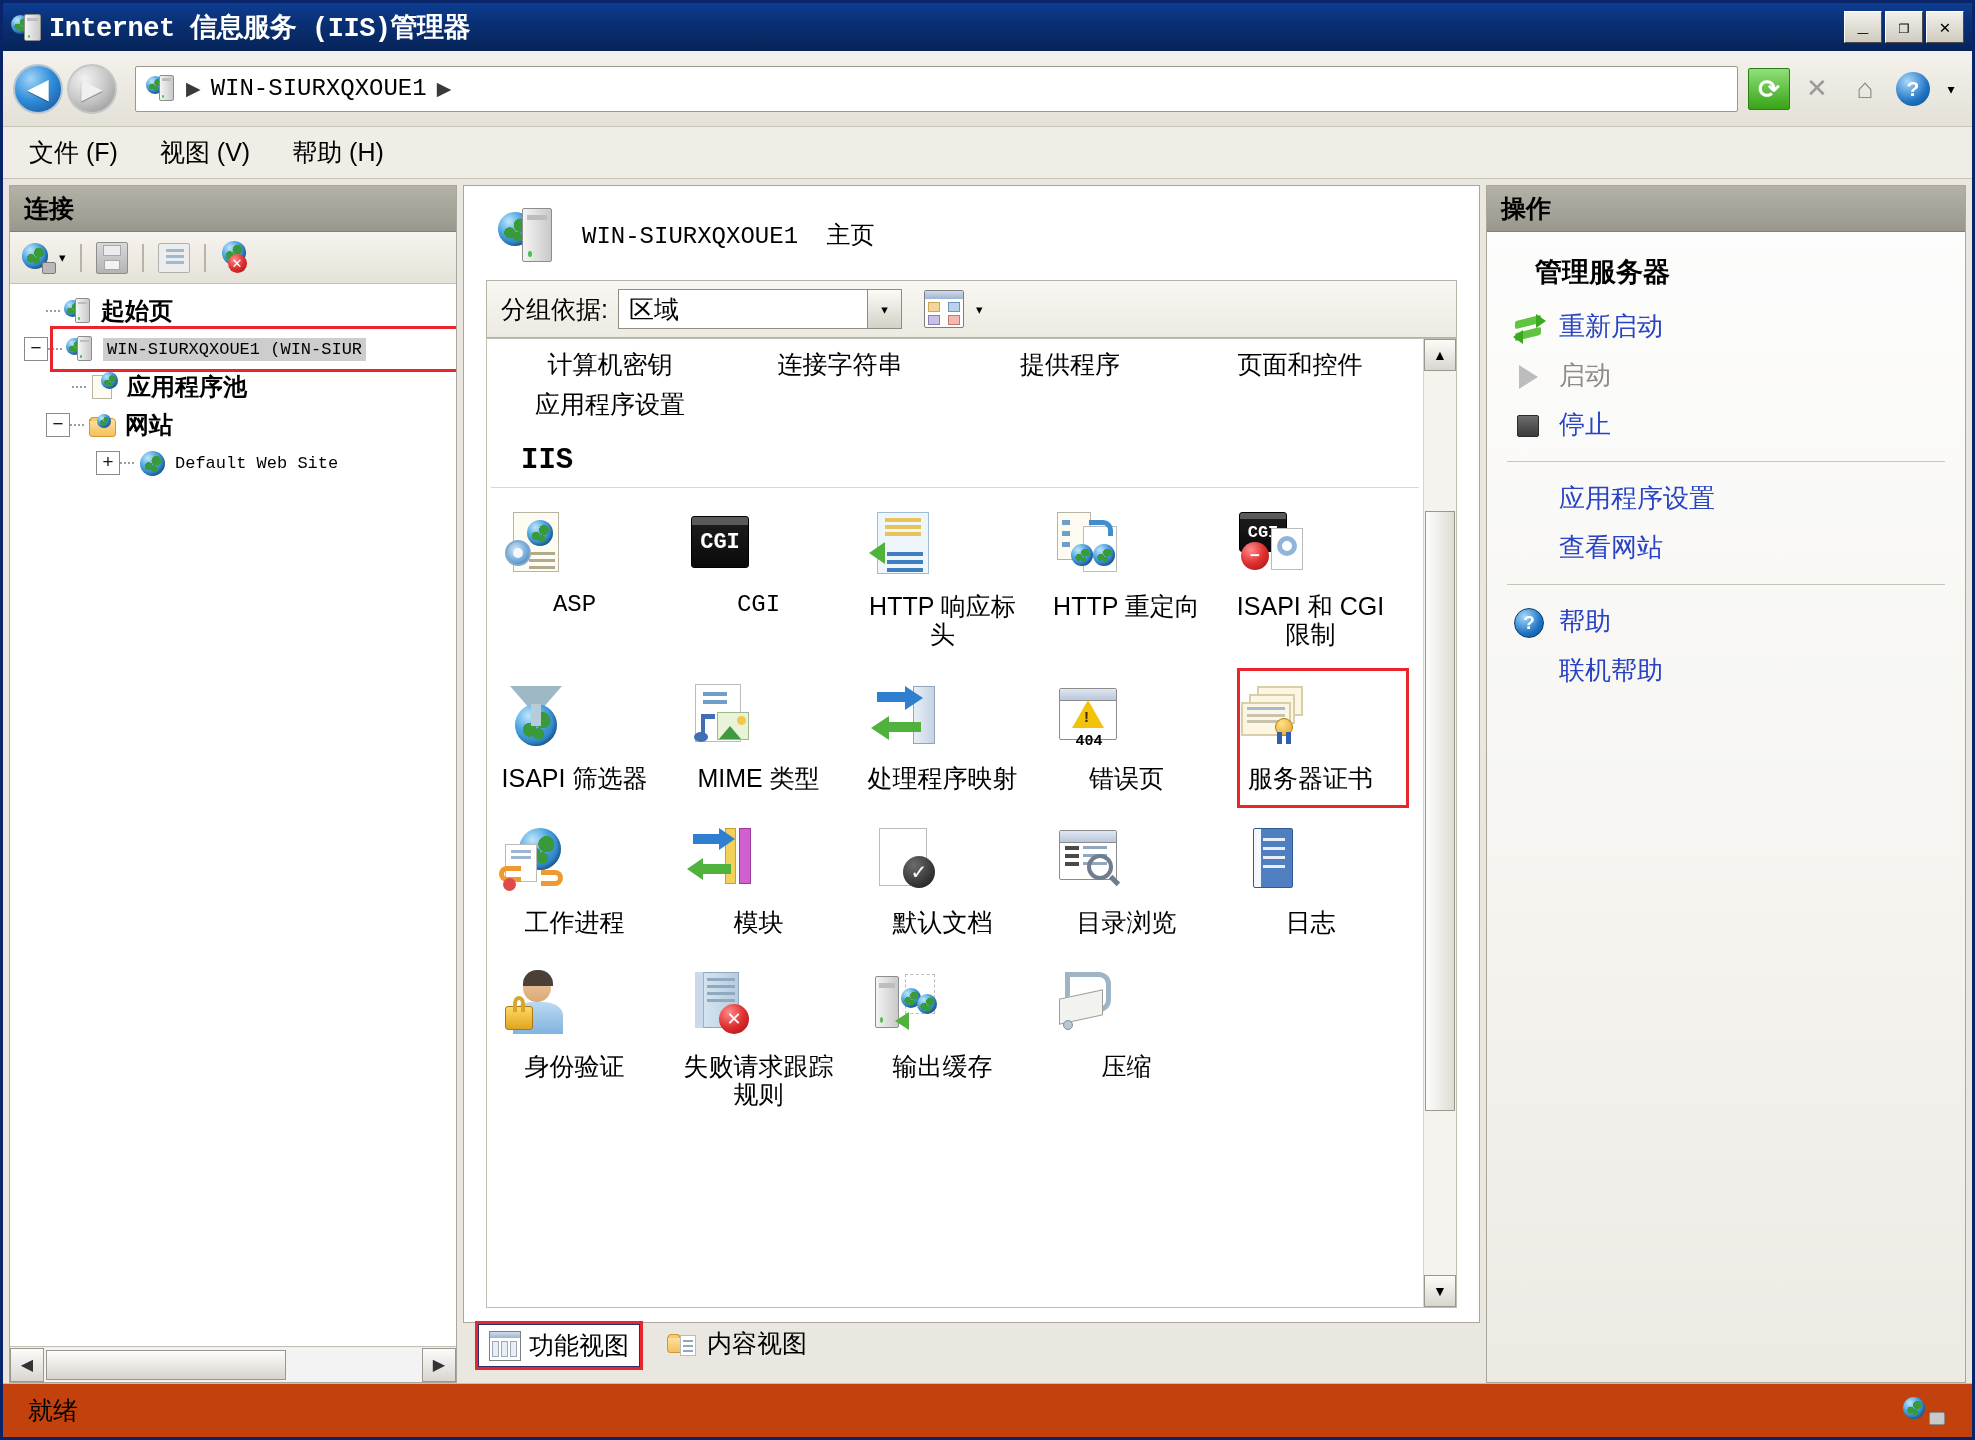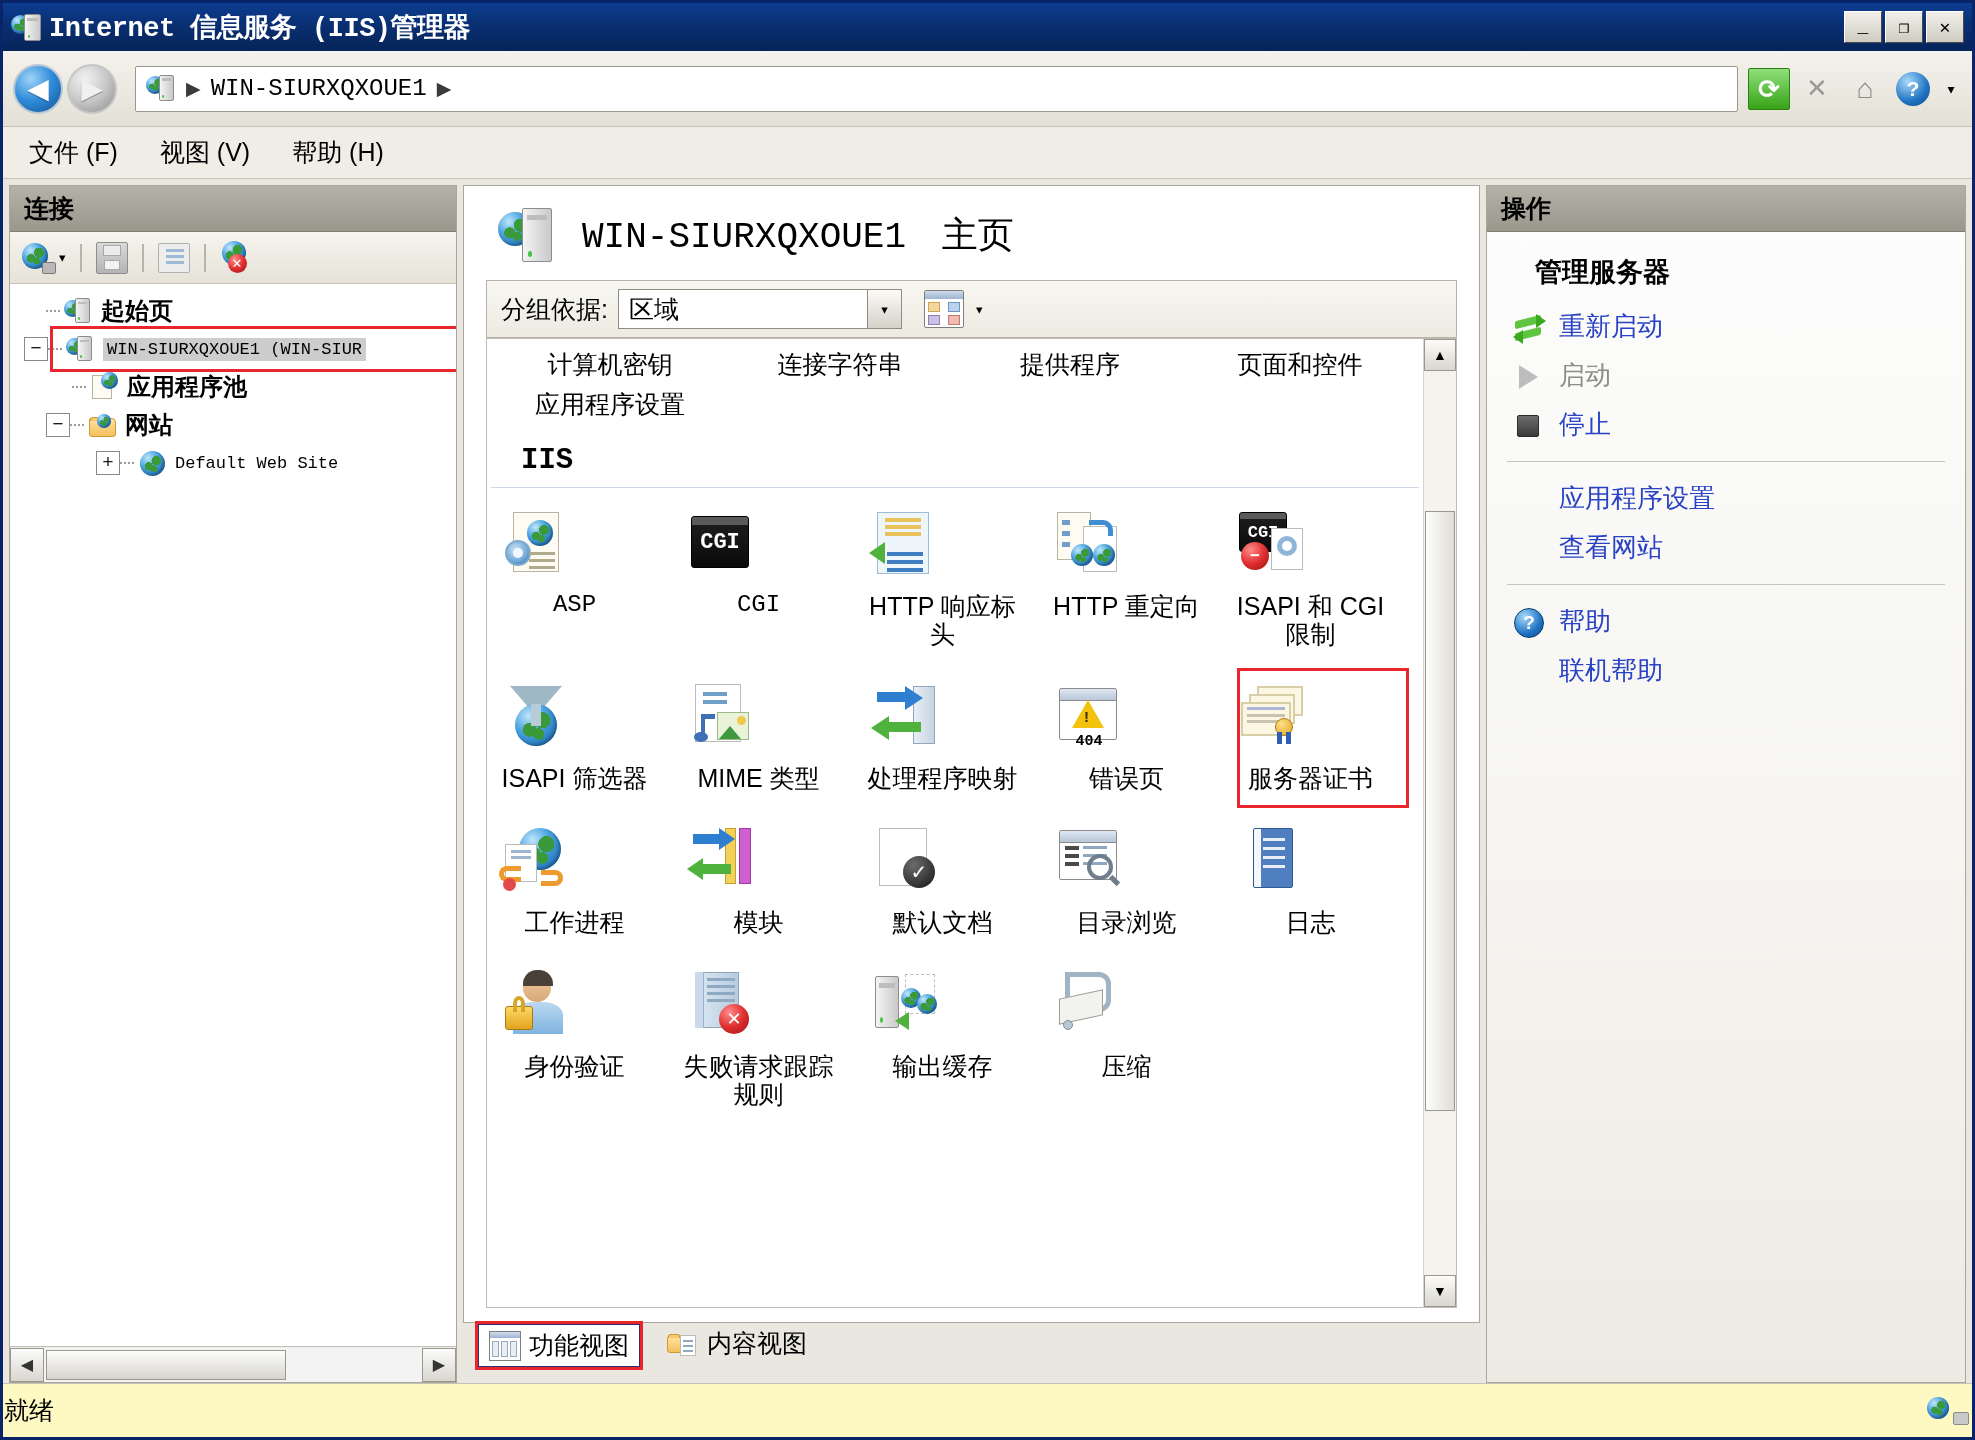--- a/index.html
+++ b/index.html
@@ -146,21 +146,21 @@
   
   .centerwrap { flex: 1 1 auto; display: flex; flex-direction: column; min-width: 0; }
   .center {
     flex: 1 1 auto; border: 1px solid #a9a69c; background: #fff;
     display: flex; flex-direction: column; min-height: 0;
   }
   .c-header { display: flex; align-items: center; padding: 18px 0 14px 34px; gap: 22px; }
   .c-header .bigicon { width: 62px; height: 62px; position: relative; flex: 0 0 62px; }
   .c-title {
     font-family: "Liberation Mono", "DejaVu Sans Mono", monospace;
-    font-size: 36px; color: #000; letter-spacing: 0px; white-space: nowrap;
+    font-size: 24px; color: #000; letter-spacing: 0px; white-space: nowrap;
   }
   .c-title .cjk { font-family: "Liberation Sans", sans-serif; }
   .filterbox {
     margin: 0 22px; border: 1px solid #b6b2a6;
     background: linear-gradient(to bottom,#f8f7f2,#eceae1);
     height: 58px; display: flex; align-items: center; padding: 0 14px; gap: 10px;
     flex: 0 0 58px;
   }
   .fl-label { font-size: 25px; white-space: nowrap; }
   .fl-select {
@@ -245,22 +245,22 @@
   }
   .a-item .aicon { width: 32px; height: 32px; flex: 0 0 32px; position: relative; }
   .a-item .alabel { color: #2a43c4; }
   .a-item.disabled .alabel { color: #8e8c86; }
   .a-item.plain { padding-left: 72px; }
   .a-sep { height: 1px; background: #c6c4bc; margin: 12px 20px; }
 
   
   .statusbar {
     height: 54px; flex: 0 0 54px;
-    background: #fef9c3; border-top: 1px solid #c4c1b6;
-    display: flex; align-items: center; padding: 0 1px;
+    background: #c2410c; border-top: 1px solid #c4c1b6;
+    display: flex; align-items: center; padding: 0 25px;
     font-size: 25px;
   }
   .status-right { margin-left: auto; width: 44px; height: 32px; position: relative; }
 
   
   .globe { border-radius: 50%;
     background: radial-gradient(circle at 32% 28%, #bfe6fb 0%, #4aa3e0 40%, #0f5fa8 100%);
     box-shadow: inset -2px -2px 3px rgba(0,0,0,.25); position: absolute; }
   .globe::after { content:""; position: absolute; inset: 12%;
     background:

